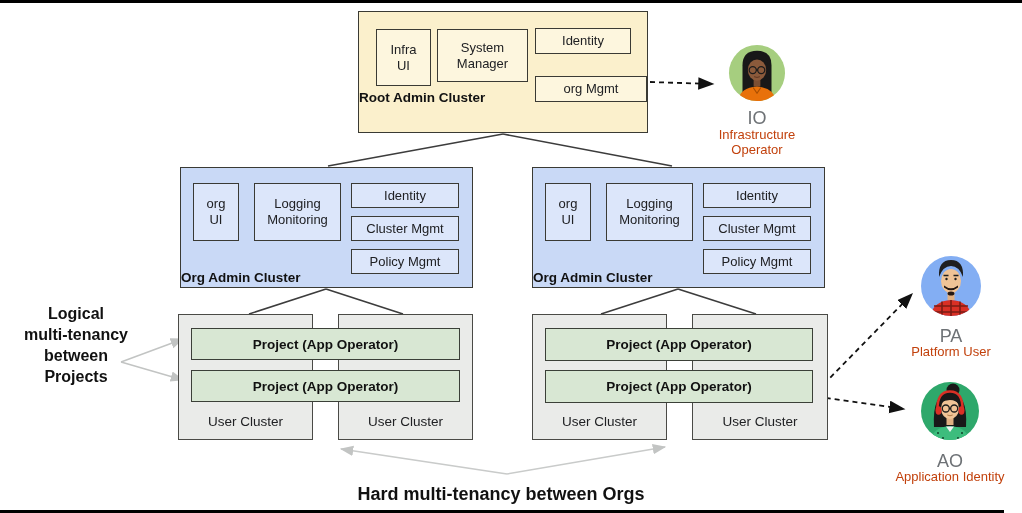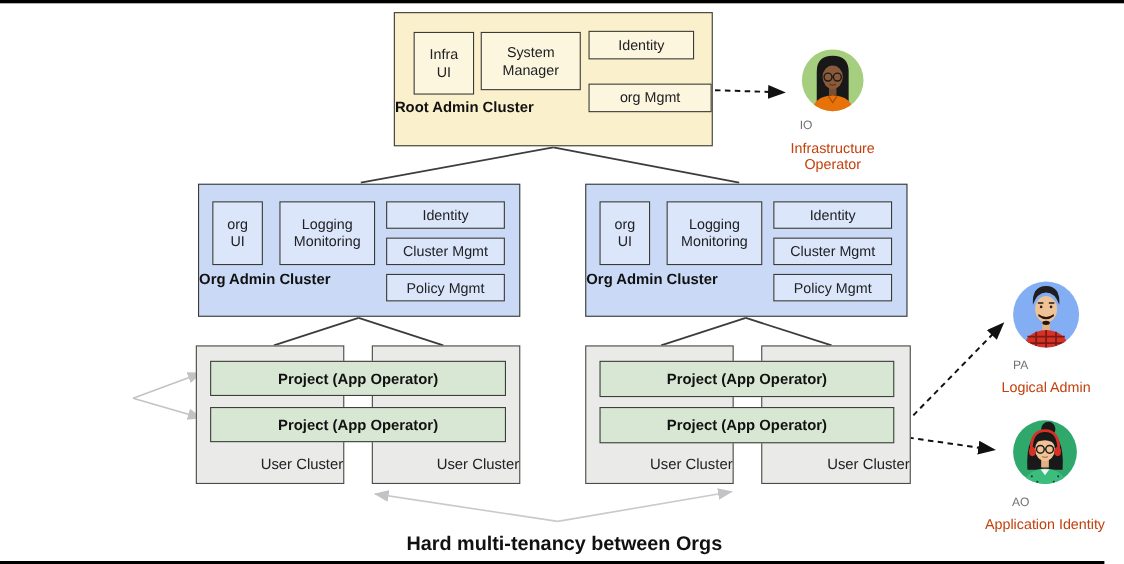--- a/index.html
+++ b/index.html
@@ -27,29 +27,29 @@
   .project{
     position:absolute;border:1.6px solid #3b4038;box-sizing:border-box;background:#D8E7D3;
     display:flex;align-items:center;justify-content:center;
     font-size:13.5px;font-weight:bold;color:#111;
   }
   .cluster-title{
     position:absolute;text-align:left;font-weight:bold;font-size:13.5px;line-height:1.3;color:#111;
     white-space:pre-line;
   }
   .root-title{left:0;right:0;bottom:8px;}
-  .org-title{left:0;width:180px;bottom:24px;}
-  .uc-label{position:absolute;left:0;right:0;bottom:10px;text-align:right;font-size:13.5px;color:#202124;}
+  .org-title{left:0;width:180px;bottom:0;}
+  .uc-label{position:absolute;left:0;right:0;bottom:10px;text-align:center;font-size:13.5px;color:#202124;}
   .note{
     position:absolute;font-weight:bold;color:#111;text-align:center;white-space:pre-line;
   }
   .note.left-note{left:0px;top:303px;width:152px;font-size:16px;line-height:21px;}
-  .note.bottom-note{left:308px;top:484px;width:410px;font-size:18px;}
+  .note.bottom-note{left:296px;top:484px;width:410px;font-size:18px;}
   .persona-avatar{position:absolute;}
-  .persona-abbr{position:absolute;font-size:11px;color:#6e7276;}
+  .persona-abbr{position:absolute;text-align:center;font-size:18px;color:#6e7276;}
   .persona-role{position:absolute;text-align:center;font-size:13px;color:#c2410c;}
 </style>
 </head>
 <body>
 
 <div class="canvas">
 
   <div class="edge-strip top"></div>
   <div class="edge-strip bottom"></div>
 
@@ -137,20 +137,24 @@
   </div>
   <div class="ucbox" style="left:692px;top:314px;width:136px;height:126px">
     <div class="uc-label">User Cluster</div>
   </div>
 
   <div class="project" style="left:191px;top:328px;width:269px;height:32px">Project (App Operator)</div>
   <div class="project" style="left:191px;top:370px;width:269px;height:32px">Project (App Operator)</div>
   <div class="project" style="left:545px;top:328px;width:268px;height:33px">Project (App Operator)</div>
   <div class="project" style="left:545px;top:370px;width:268px;height:33px">Project (App Operator)</div>
 
+  <div class="note left-note">Logical
+multi-tenancy
+between
+Projects</div>
   <div class="note bottom-note">Hard multi-tenancy between Orgs</div>
 
   <div class="persona-avatar" style="left:728px;top:44px;width:58px;height:58px">
     <svg width="58" height="58" viewBox="0 0 60 60">
       <defs>
           <clipPath id="c-io">
             <circle cx="30" cy="30" r="29"></circle>
           </clipPath>
         </defs>
       <circle cx="30" cy="30" r="29" fill="#A6CE7F"></circle>
@@ -191,21 +195,21 @@
         <path d="M24 30.5 Q31 36 38 30.5 L38 32.5 Q31 38 24 32.5 Z" fill="#241712"></path>
         <ellipse cx="31" cy="38.5" rx="3.4" ry="2" fill="#241712"></ellipse>
         <path d="M10 62 Q13 46 31 45 Q49 46 52 62 Z" fill="#D93025"></path>
         <g stroke="#7A1C15" stroke-width="1.6">
           <path d="M14 51 L48 51 M11 57 L51 57 M22 46.5 L22 62 M31 45 L31 62 M40 46.5 L40 62"></path>
         </g>
       </g>
     </svg>
   </div>
   <div class="persona-abbr" style="left:921px;top:326px;width:60px">PA</div>
-  <div class="persona-role" style="left:901px;top:344px;width:100px">Logical Admin</div>
+  <div class="persona-role" style="left:901px;top:344px;width:100px">Platform User</div>
 
   <div class="persona-avatar" style="left:920px;top:381px;width:60px;height:60px">
     <svg width="60" height="60" viewBox="0 0 60 60">
       <defs>
           <clipPath id="c-ao">
             <circle cx="30" cy="30" r="29"></circle>
           </clipPath>
         </defs>
       <circle cx="30" cy="30" r="29" fill="#2EA86B"></circle>
       <g clip-path="url(#c-ao)">

